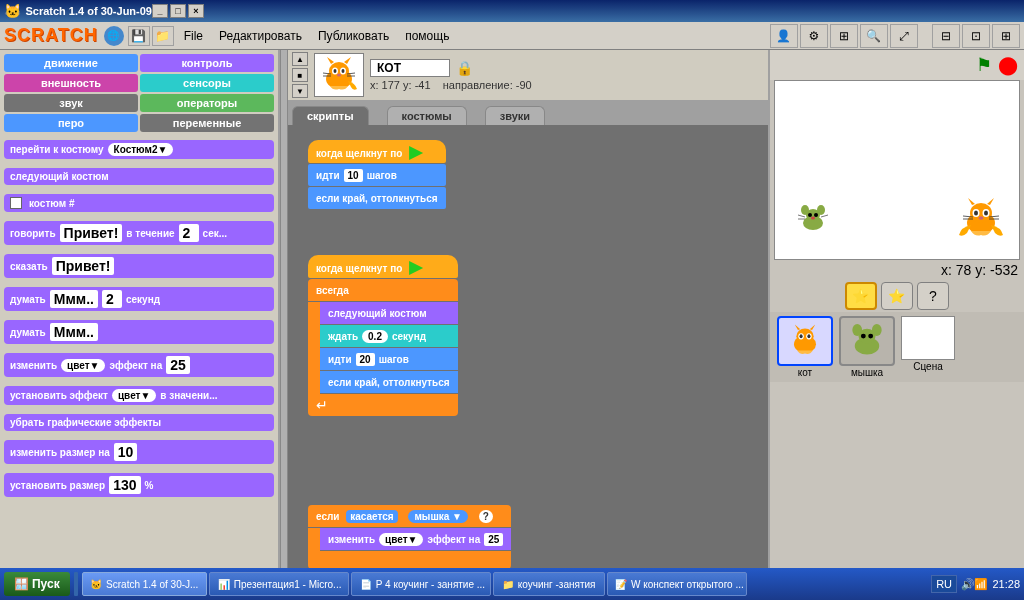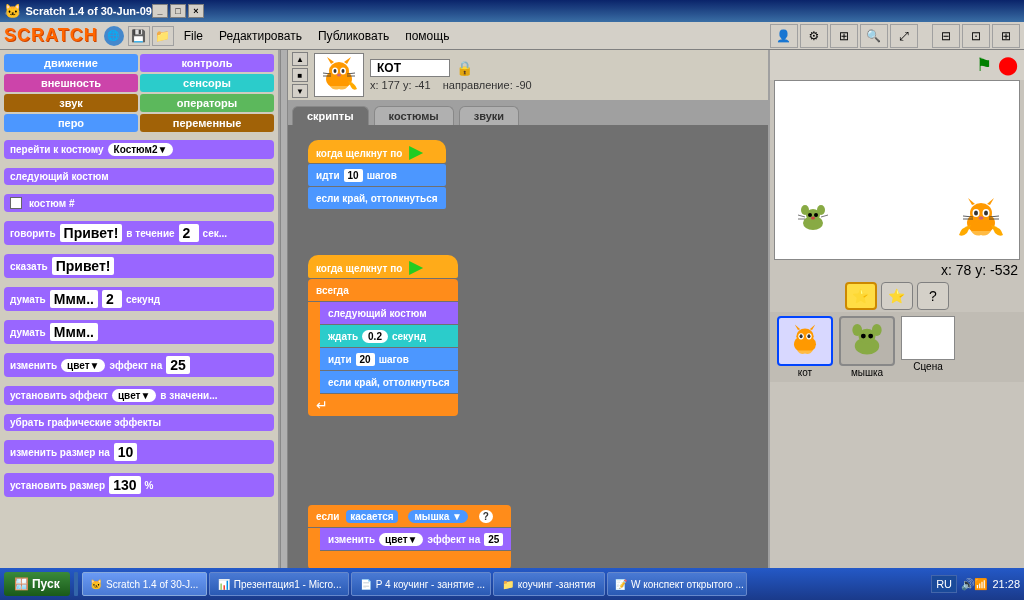--- a/index.html
+++ b/index.html
@@ -107,21 +107,21 @@
       font-size: 11px;
       font-weight: bold;
       cursor: pointer;
       color: white;
       text-align: center;
     }
     .cat-btn.blue { background: #4c97ff; }
     .cat-btn.purple { background: #9966ff; }
     .cat-btn.green { background: #5cb85c; }
     .cat-btn.teal { background: #2bcccb; }
-    .cat-btn.orange { background: #a16207; }
+    .cat-btn.orange { background: #737373; }
 
     #block-list {
       flex: 1;
       padding: 4px;
       overflow-y: auto;
       display: flex;
       flex-direction: column;
       gap: 9px;
     }
     .block-item {
@@ -210,21 +210,21 @@
       min-width: 80px;
     }
     #sprite-lock { font-size: 14px; }
     #sprite-coords { font-size: 11px; color: #333; }
 
     
     #tabs {
       display: flex;
       background: #a0a0a0;
       padding: 4px 4px 0 4px;
-      gap: 5px;
+      gap: 18px;
     }
     .tab {
       padding: 3px 14px;
       border-radius: 6px 6px 0 0;
       font-size: 11px;
       font-weight: bold;
       cursor: pointer;
       background: #b0b0b0;
       color: #333;
       border: 1px solid #888;

